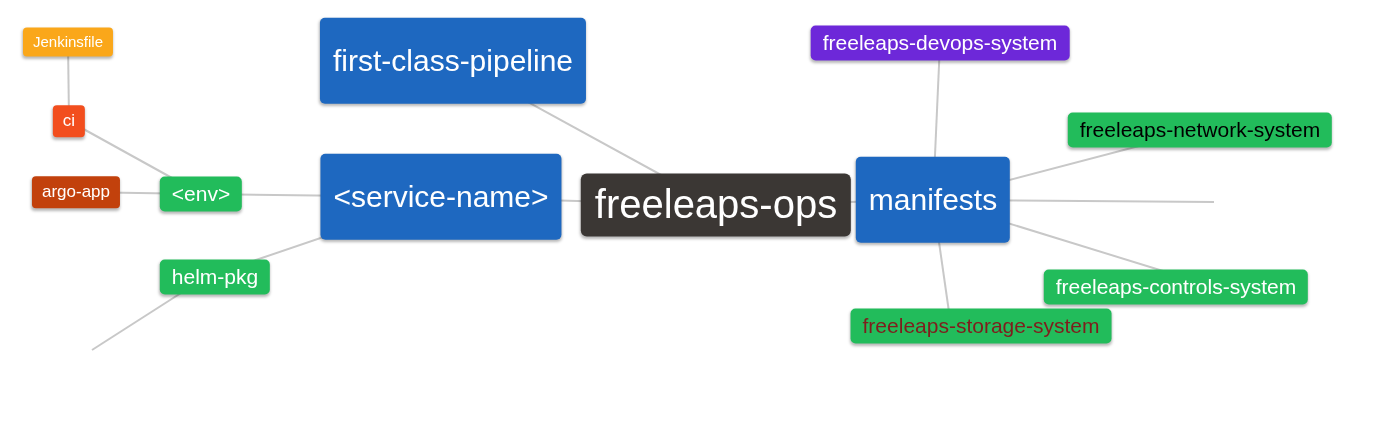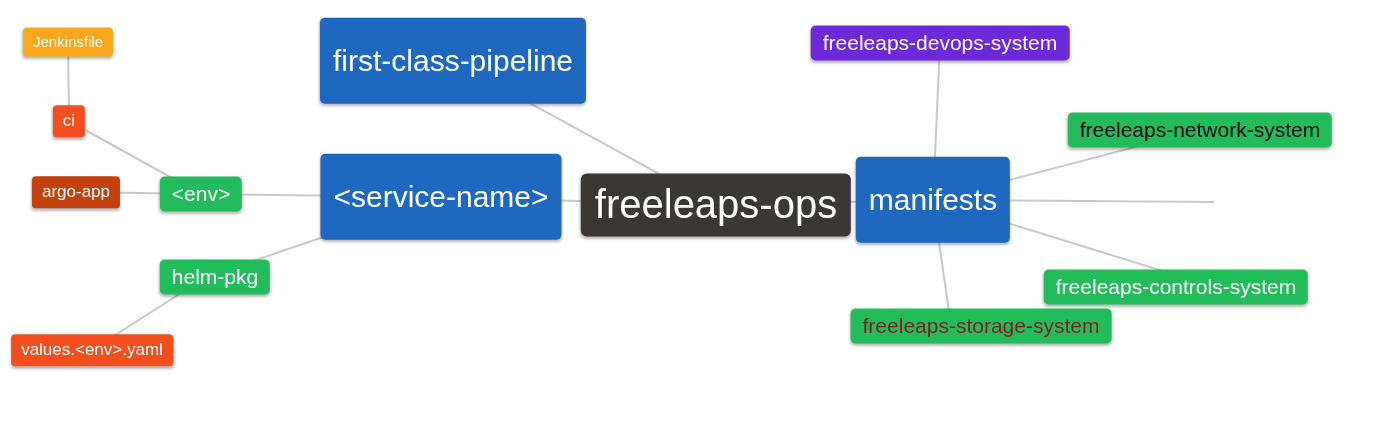--- a/index.html
+++ b/index.html
@@ -53,21 +53,20 @@
       <line x1="933" y1="200" x2="1214" y2="202" stroke="#C8C8C8" stroke-width="2"></line>
       <line x1="933" y1="200" x2="1176" y2="275" stroke="#C8C8C8" stroke-width="2"></line>
       <line x1="933" y1="200" x2="951" y2="326" stroke="#C8C8C8" stroke-width="2"></line>
     </svg>
 
   <div class="node lvl-file" style="left: 68px; top: 42px; background: rgb(250, 167, 26); color: rgb(255, 255, 255);">Jenkinsfile</div>
   <div class="node lvl-detail" style="left: 69px; top: 121px; background: rgb(242, 78, 30); color: rgb(255, 255, 255);">ci</div>
   <div class="node lvl-detail" style="left: 76px; top: 192px; background: #c2410c; color: rgb(255, 255, 255);">argo-app</div>
   <div class="node lvl-sub" style="left: 201px; top: 194px; background: rgb(34, 188, 91); color: rgb(255, 255, 255);">&lt;env&gt;</div>
   <div class="node lvl-sub" style="left: 215px; top: 277px; background: rgb(34, 188, 91); color: rgb(255, 255, 255);">helm-pkg</div>
-  <div class="node lvl-detail" style="left: 92px; top: 350px; background: rgb(242, 78, 30); color: rgb(255, 255, 255);">values.&lt;env&gt;.yaml</div>
   <div class="node lvl-branch" style="left: 453px; top: 61px; background: rgb(30, 104, 192); color: rgb(255, 255, 255);">first-class-pipeline</div>
   <div class="node lvl-branch" style="left: 441px; top: 197px; background: rgb(30, 104, 192); color: rgb(255, 255, 255);">&lt;service-name&gt;</div>
   <div class="node lvl-root" style="left: 716px; top: 205px; background: rgb(59, 55, 52); color: rgb(255, 255, 255);">freeleaps-ops</div>
   <div class="node lvl-branch" style="left: 933px; top: 200px; background: rgb(30, 104, 192); color: rgb(255, 255, 255);">manifests</div>
   <div class="node lvl-sub" style="left: 940px; top: 43px; background: #6d28d9; color: rgb(255, 255, 255);">freeleaps-devops-system</div>
   <div class="node lvl-sub" style="left: 1200px; top: 130px; background: rgb(34, 188, 91); color: #000000;">freeleaps-network-system</div>
   <div class="node lvl-sub" style="left: 1176px; top: 275px; background: rgb(34, 188, 91); color: rgb(255, 255, 255); margin-top: 12px;">freeleaps-controls-system</div>
   <div class="node lvl-sub" style="left: 981px; top: 326px; background: rgb(34, 188, 91); color: #7f1d1d;">freeleaps-storage-system</div>
 </div>
 

